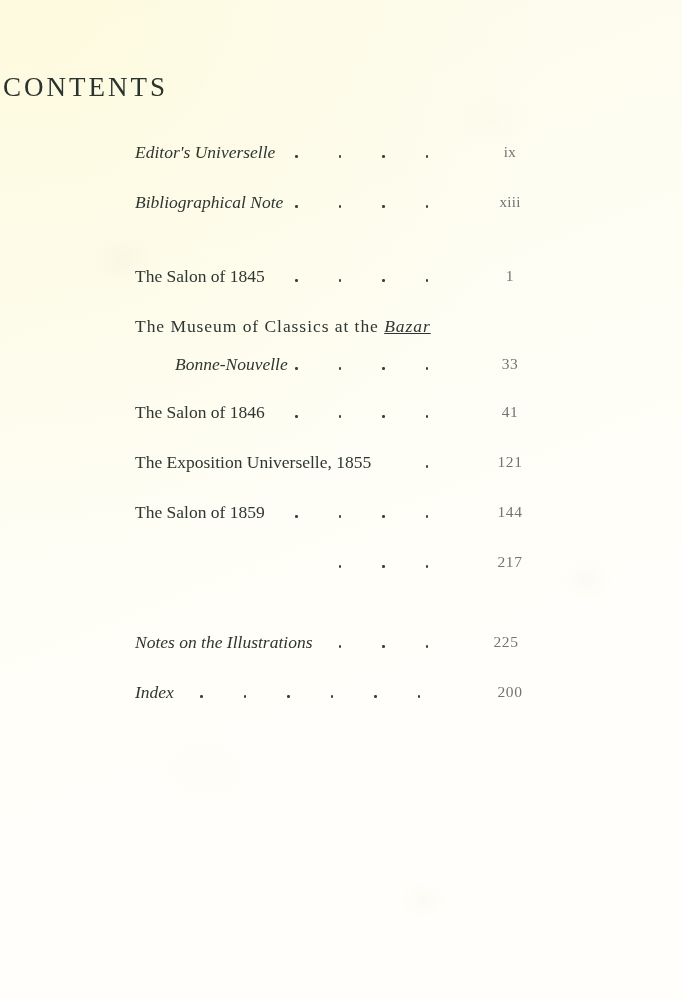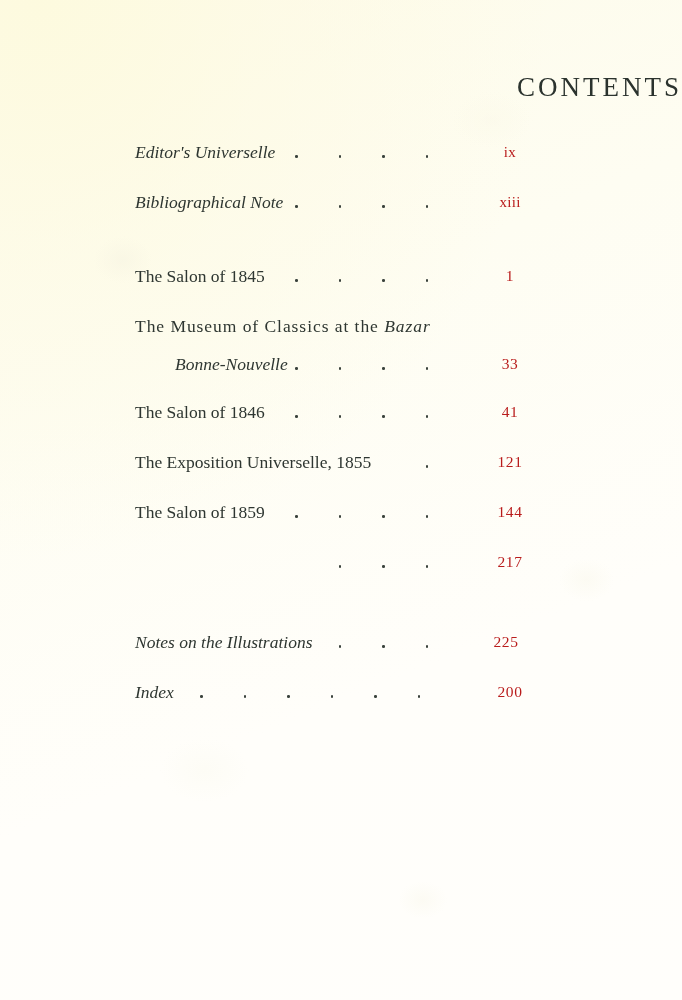--- a/index.html
+++ b/index.html
@@ -48,21 +48,21 @@
     inset: 0;
     color: #2e3631;
   }
 
   
   #toc-title {
     position: absolute;
     left: 0;
     right: 0;
     top: 70px;
-    text-align: right;
+    text-align: left;
     font-size: 27px;
     line-height: 34px;
     letter-spacing: 3.0px;
     text-indent: 3.0px;
     font-weight: 400;
     color: #2b332e;
     white-space: pre;
   }
 
   
@@ -99,20 +99,21 @@
   }
   
   .entry-title.justified {
     letter-spacing: 0.95px;
   }
   .entry-title.indented {
     left: 40px;
   }
   .entry-title em {
     font-style: italic;
+    text-decoration: underline;
   }
 
   .leaders {
     position: absolute;
     top: 0;
     height: 24px;
     pointer-events: none;
   }
   .leader-dot {
     position: absolute;
@@ -124,21 +125,21 @@
   }
 
   .entry-page {
     position: absolute;
     top: 0;
     width: 60px;
     text-align: center;
     font-size: 15.5px;
     line-height: 24px;
     letter-spacing: 0.6px;
-    color: #b91c1c;
+    color: #737373;
   }
   .entry-page.roman {
     font-size: 15px;
     letter-spacing: 0.3px;
   }
 </style>
 </head>
 <body>
 
 <div id="page">

